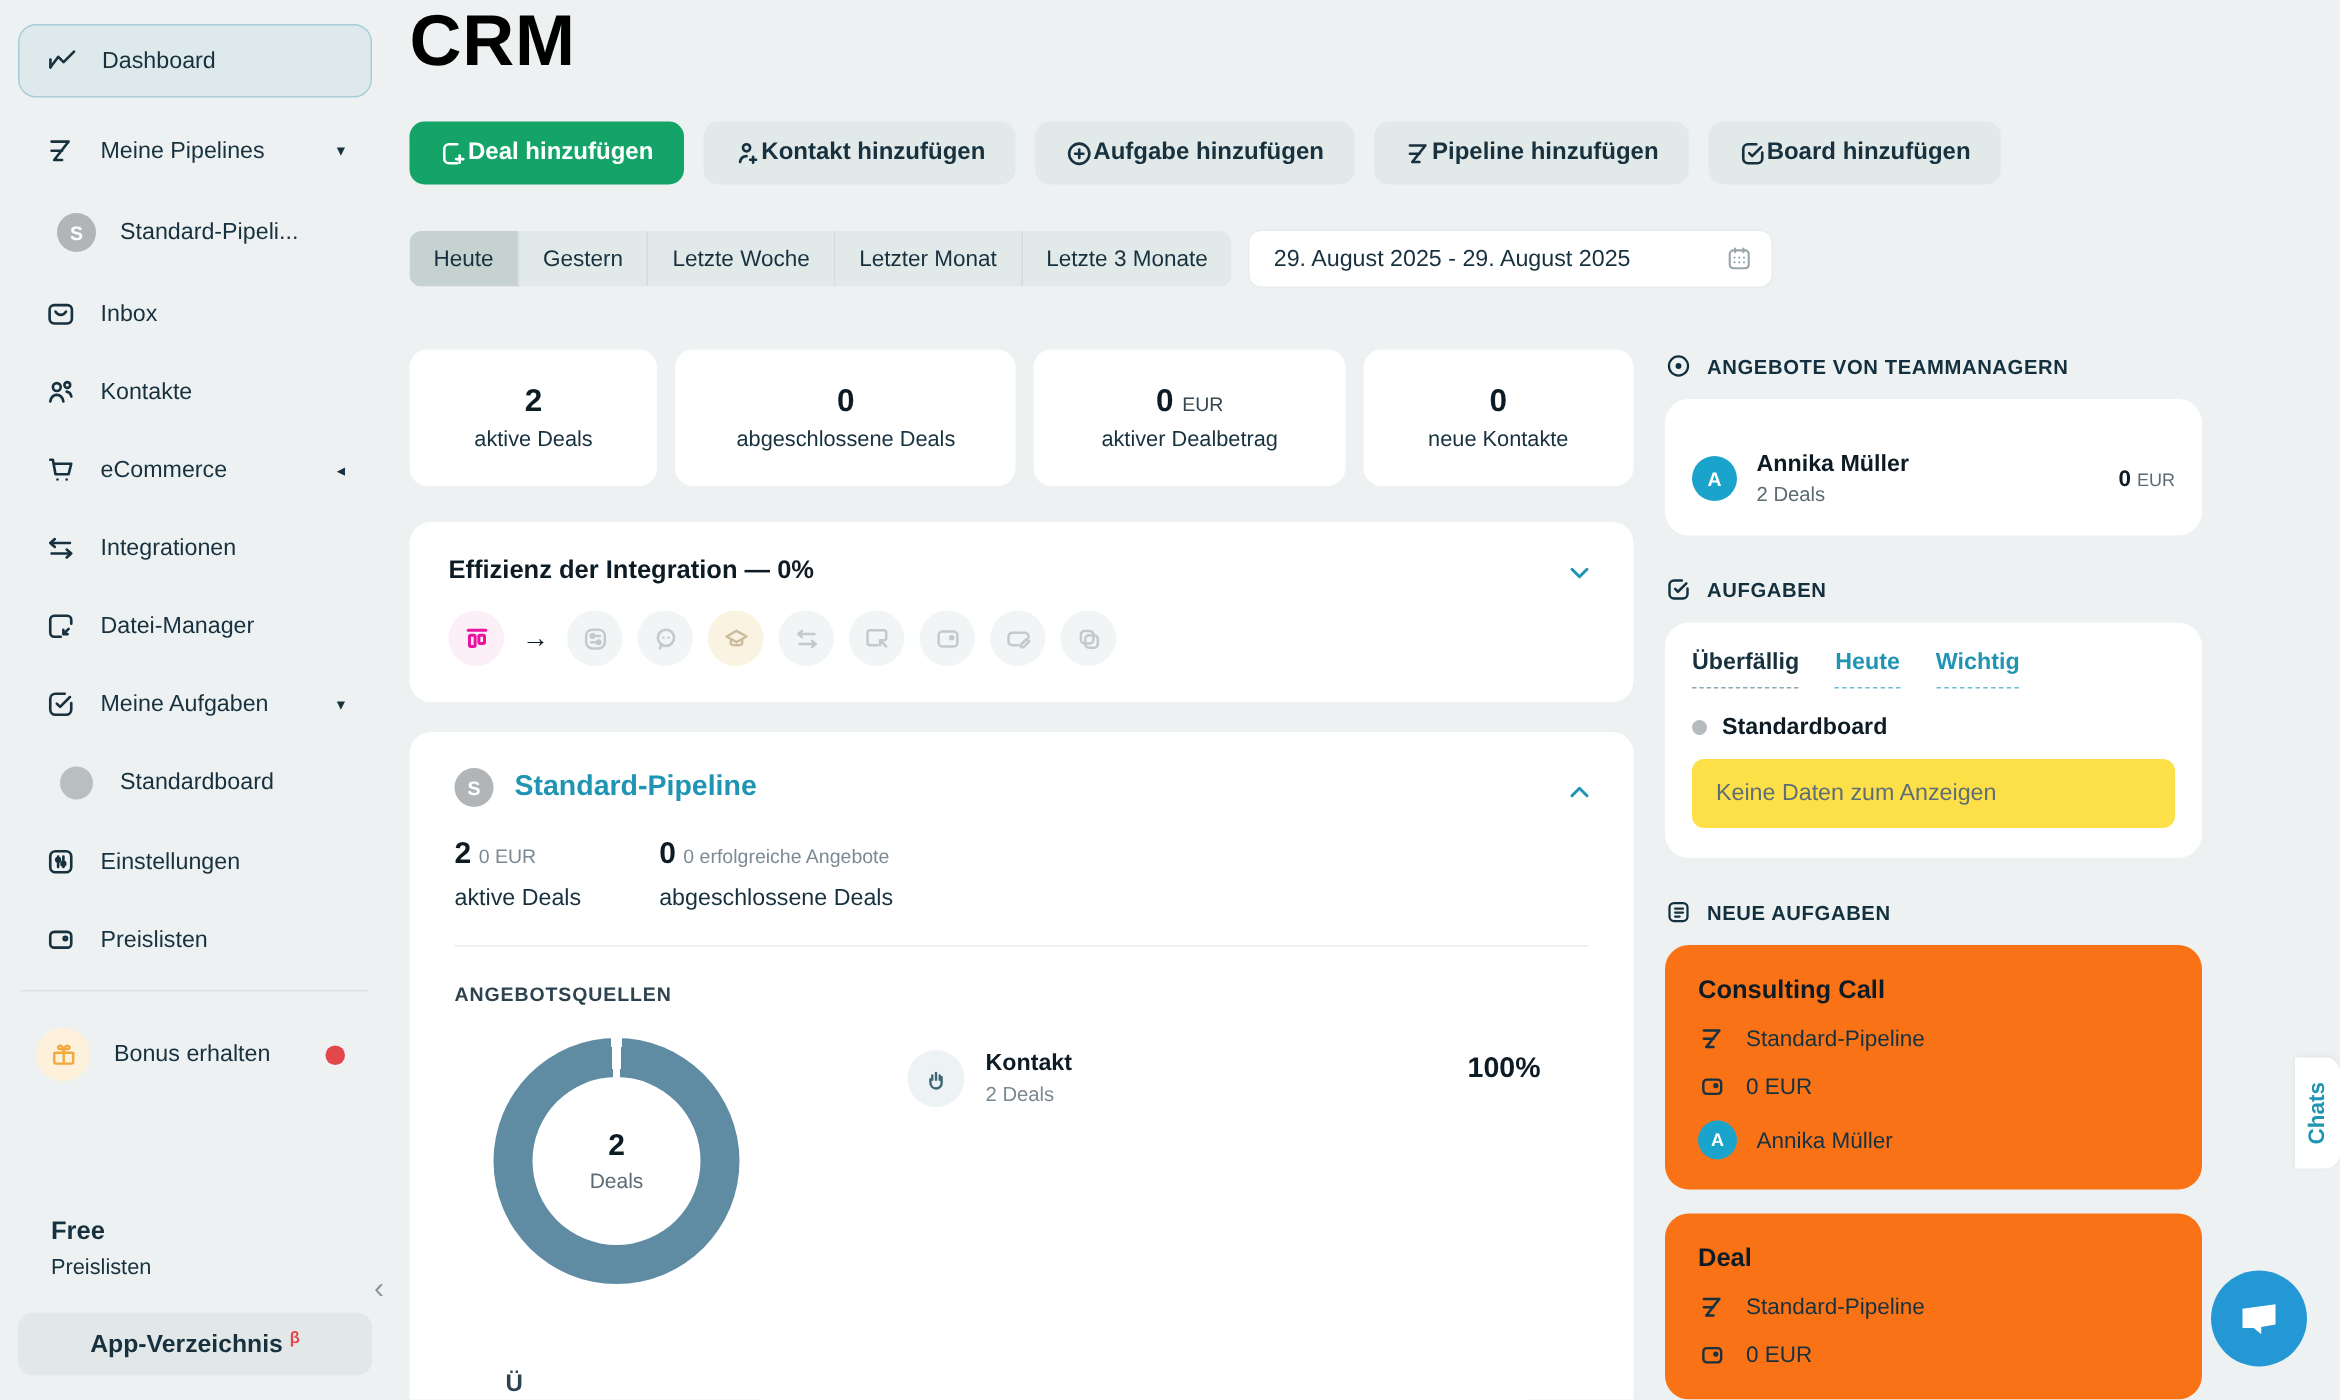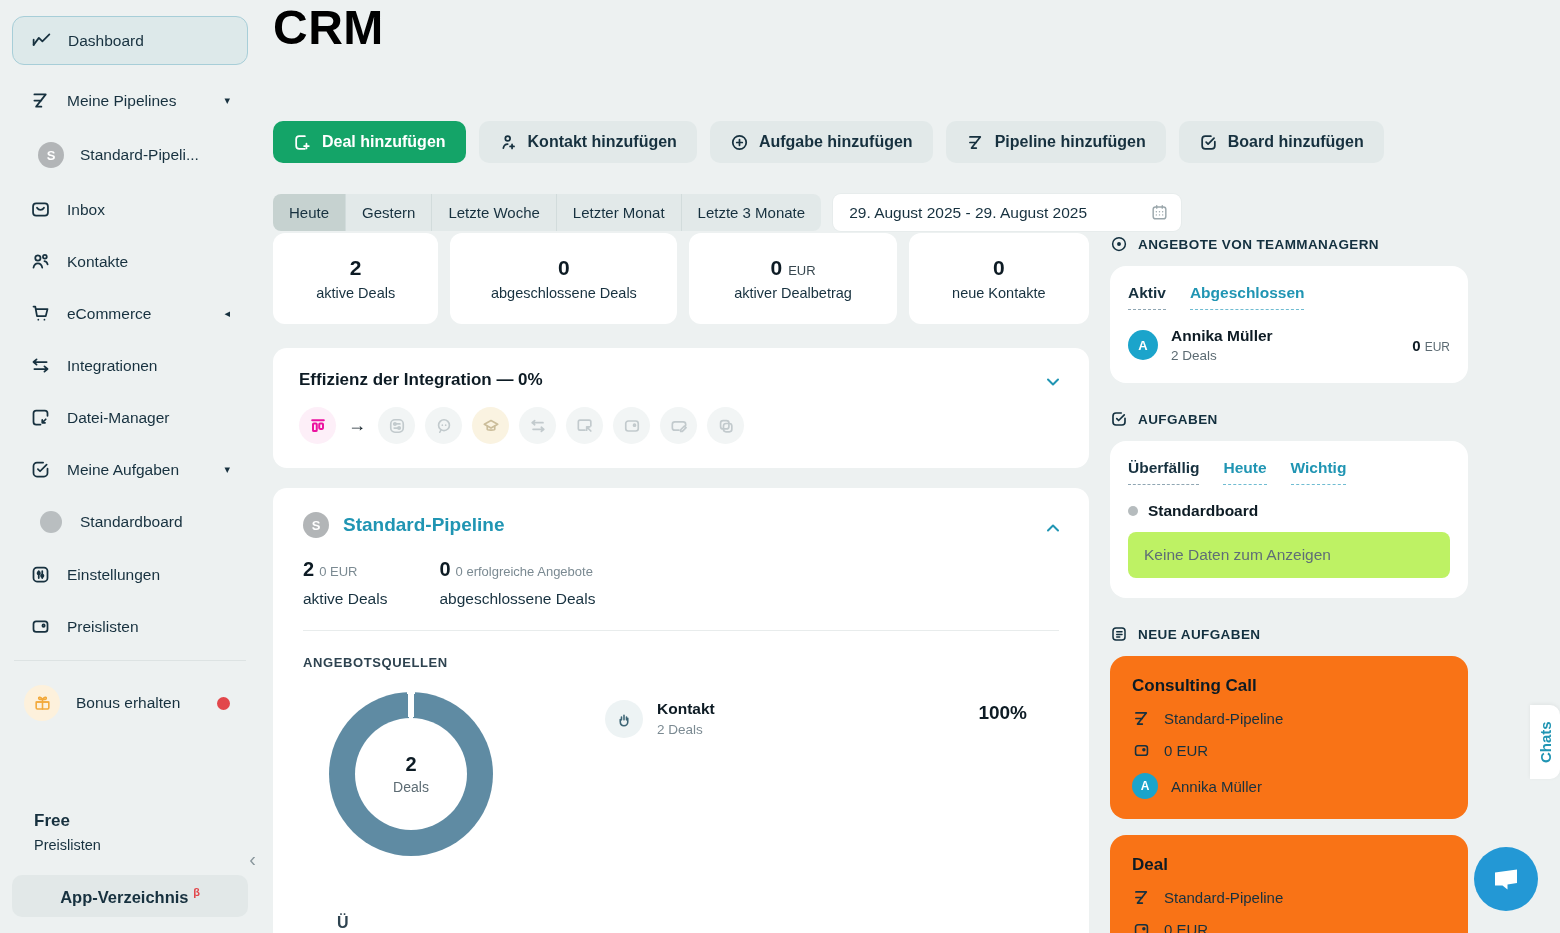--- a/index.html
+++ b/index.html
@@ -44,23 +44,23 @@
     width:100%; height:42px; border:none; border-radius:10px; background:#e2e8e8;
     font-family:inherit; font-size:16.5px; font-weight:700; color:#17313f; cursor:pointer;
   }
   .beta { color:#e2474b; font-size:11px; font-weight:700; vertical-align:super; }
 
   
   .header { position:absolute; left:273px; top:0; width:1090px; }
   .page-title { font-size:48px; font-weight:800; letter-spacing:.5px; color:#000000; }
   .toolbar { display:flex; gap:13px; margin-top:26px; }
   .btn {
-    height:42px; display:flex; align-items:center; gap:10px; padding:0 20px;
+    height:42px; display:flex; align-items:center; padding:0 20px;
     border:none; border-radius:10px; font-family:inherit; font-size:16px; font-weight:700;
-    background:#e2e9e9; color:#17313f; cursor:pointer; white-space:nowrap;margin-top:40px;
+    background:#e2e9e9; color:#17313f; cursor:pointer; white-space:nowrap;
   }
   .btn.primary { background:#14a468; color:#fff; }
 
   .filter-row { display:flex; align-items:center; margin-top:31px; }
   .tab-group { display:flex; border-radius:8px; overflow:hidden; }
   .f-tab {
     padding:0 16px; height:37px; display:flex; align-items:center;
     background:#e2e9e9; font-size:15px; color:#17313f; cursor:pointer;
     border-right:1px solid #d2dcdc;
   }
@@ -138,21 +138,21 @@
   .manager-row { display:flex; align-items:center; gap:13px; margin-top:17px; }
   .avatar-a { width:30px; height:30px; border-radius:50%; background:#1ba4cb; color:#fff;
     font-size:13px; font-weight:700; display:flex; align-items:center; justify-content:center; }
   .mgr-name { font-size:15.5px; font-weight:600; color:#0d1b24; }
   .mgr-sub { font-size:13.5px; color:#5c6b73; margin-top:3px; }
   .mgr-amount { margin-left:auto; font-size:15px; font-weight:800; color:#0d1b24; }
   .mgr-cur { font-size:12px; font-weight:400; color:#5c6b73; margin-left:4px; }
   .board-row { display:flex; align-items:center; gap:10px; margin-top:17px;
     font-size:15.5px; font-weight:700; color:#0d1b24; }
   .board-dot { width:10px; height:10px; border-radius:50%; background:#b6bcbe; }
-  .empty-box { margin-top:12px; background:#bef264; border-radius:8px; padding:14px 16px;
+  .empty-box { margin-top:12px; background:#fde047; border-radius:8px; padding:14px 16px;
     font-size:15.5px; color:#5f6e76; }
   .offer-card { background:#f97316; border-radius:16px; padding:20px 22px; margin-bottom:16px; }
   .offer-title { font-size:17px; font-weight:700; color:#0d1b24; }
   .offer-row { display:flex; align-items:center; gap:13px; margin-top:13px; font-size:15px; color:#17313f; }
   .offer-row .avatar-a { width:26px; height:26px; font-size:12px; }
 
   
   .chats-tab {
     position:absolute; right:0; top:705px; width:30px; height:74px; background:#fff;
     border-radius:10px 0 0 10px; display:flex; align-items:center; justify-content:center;
@@ -467,24 +467,20 @@
 <aside class="right-col">
 
   <div class="r-head">
     <svg width="18" height="18" viewBox="0 0 24 24" fill="none" stroke="currentColor" stroke-width="2" stroke-linecap="round">
         <circle cx="12" cy="12" r="8.5"></circle>
         <circle cx="12" cy="12" r="2.6" fill="currentColor" stroke="none"></circle>
       </svg>
     <span>ANGEBOTE VON TEAMMANAGERN</span>
   </div>
   <div class="r-card">
-    <div class="pill-tabs">
-      <span class="pill-tab">Aktiv</span>
-      <span class="pill-tab teal">Abgeschlossen</span>
-    </div>
     <div class="manager-row">
       <span class="avatar-a">A</span>
       <div>
         <div class="mgr-name">Annika Müller</div>
         <div class="mgr-sub">2 Deals</div>
       </div>
       <div class="mgr-amount"><span>0</span><span class="mgr-cur">EUR</span></div>
     </div>
   </div>
 

